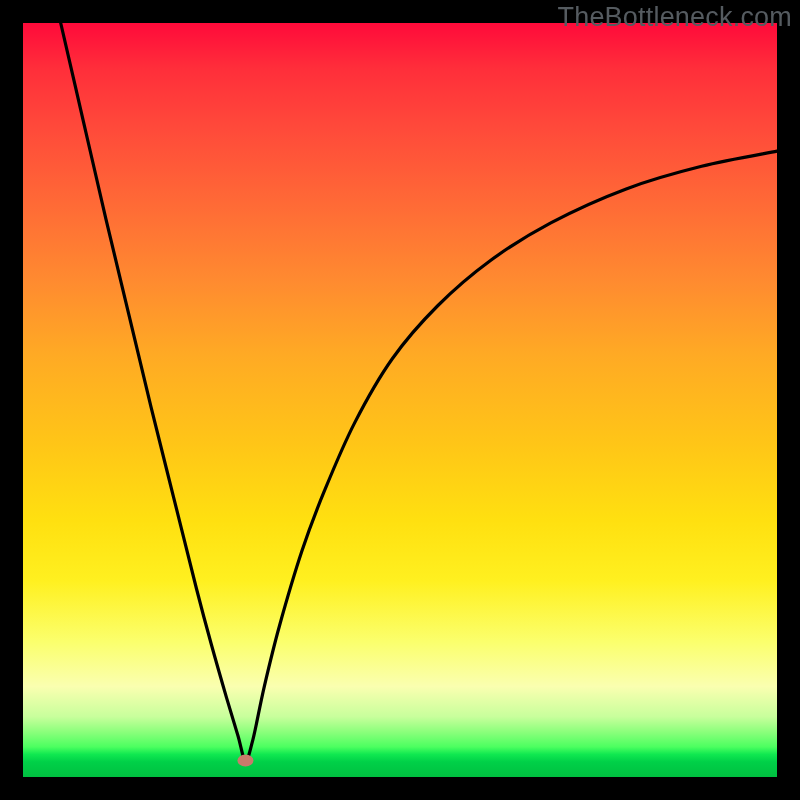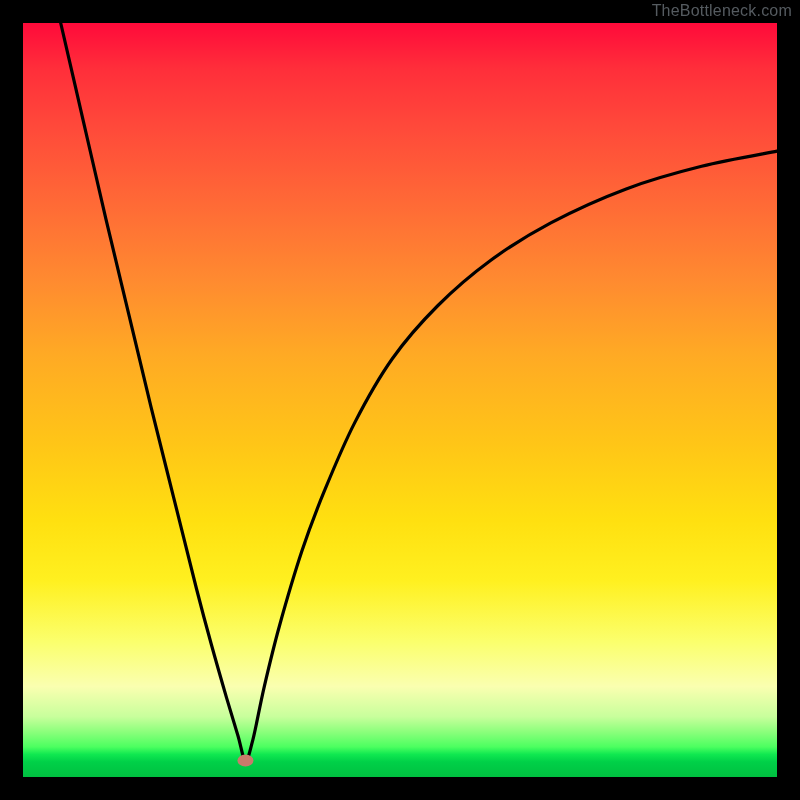--- a/index.html
+++ b/index.html
@@ -44,21 +44,21 @@
       #10e850 97%,
       #00d048 98%,
       #00c040 100%
     );
   }
   .watermark {
     position: absolute;
     top: 2px;
     right: 8px;
     color: #555b60;
-    font-size: 16px;
+    font-size: 27px;
     font-weight: 500;
     letter-spacing: 0.2px;
     font-family: Arial, Helvetica, sans-serif;
   }
   svg.curve {
     position: absolute;
     top: 23px;
     left: 23px;
     width: 754px;
     height: 754px;

